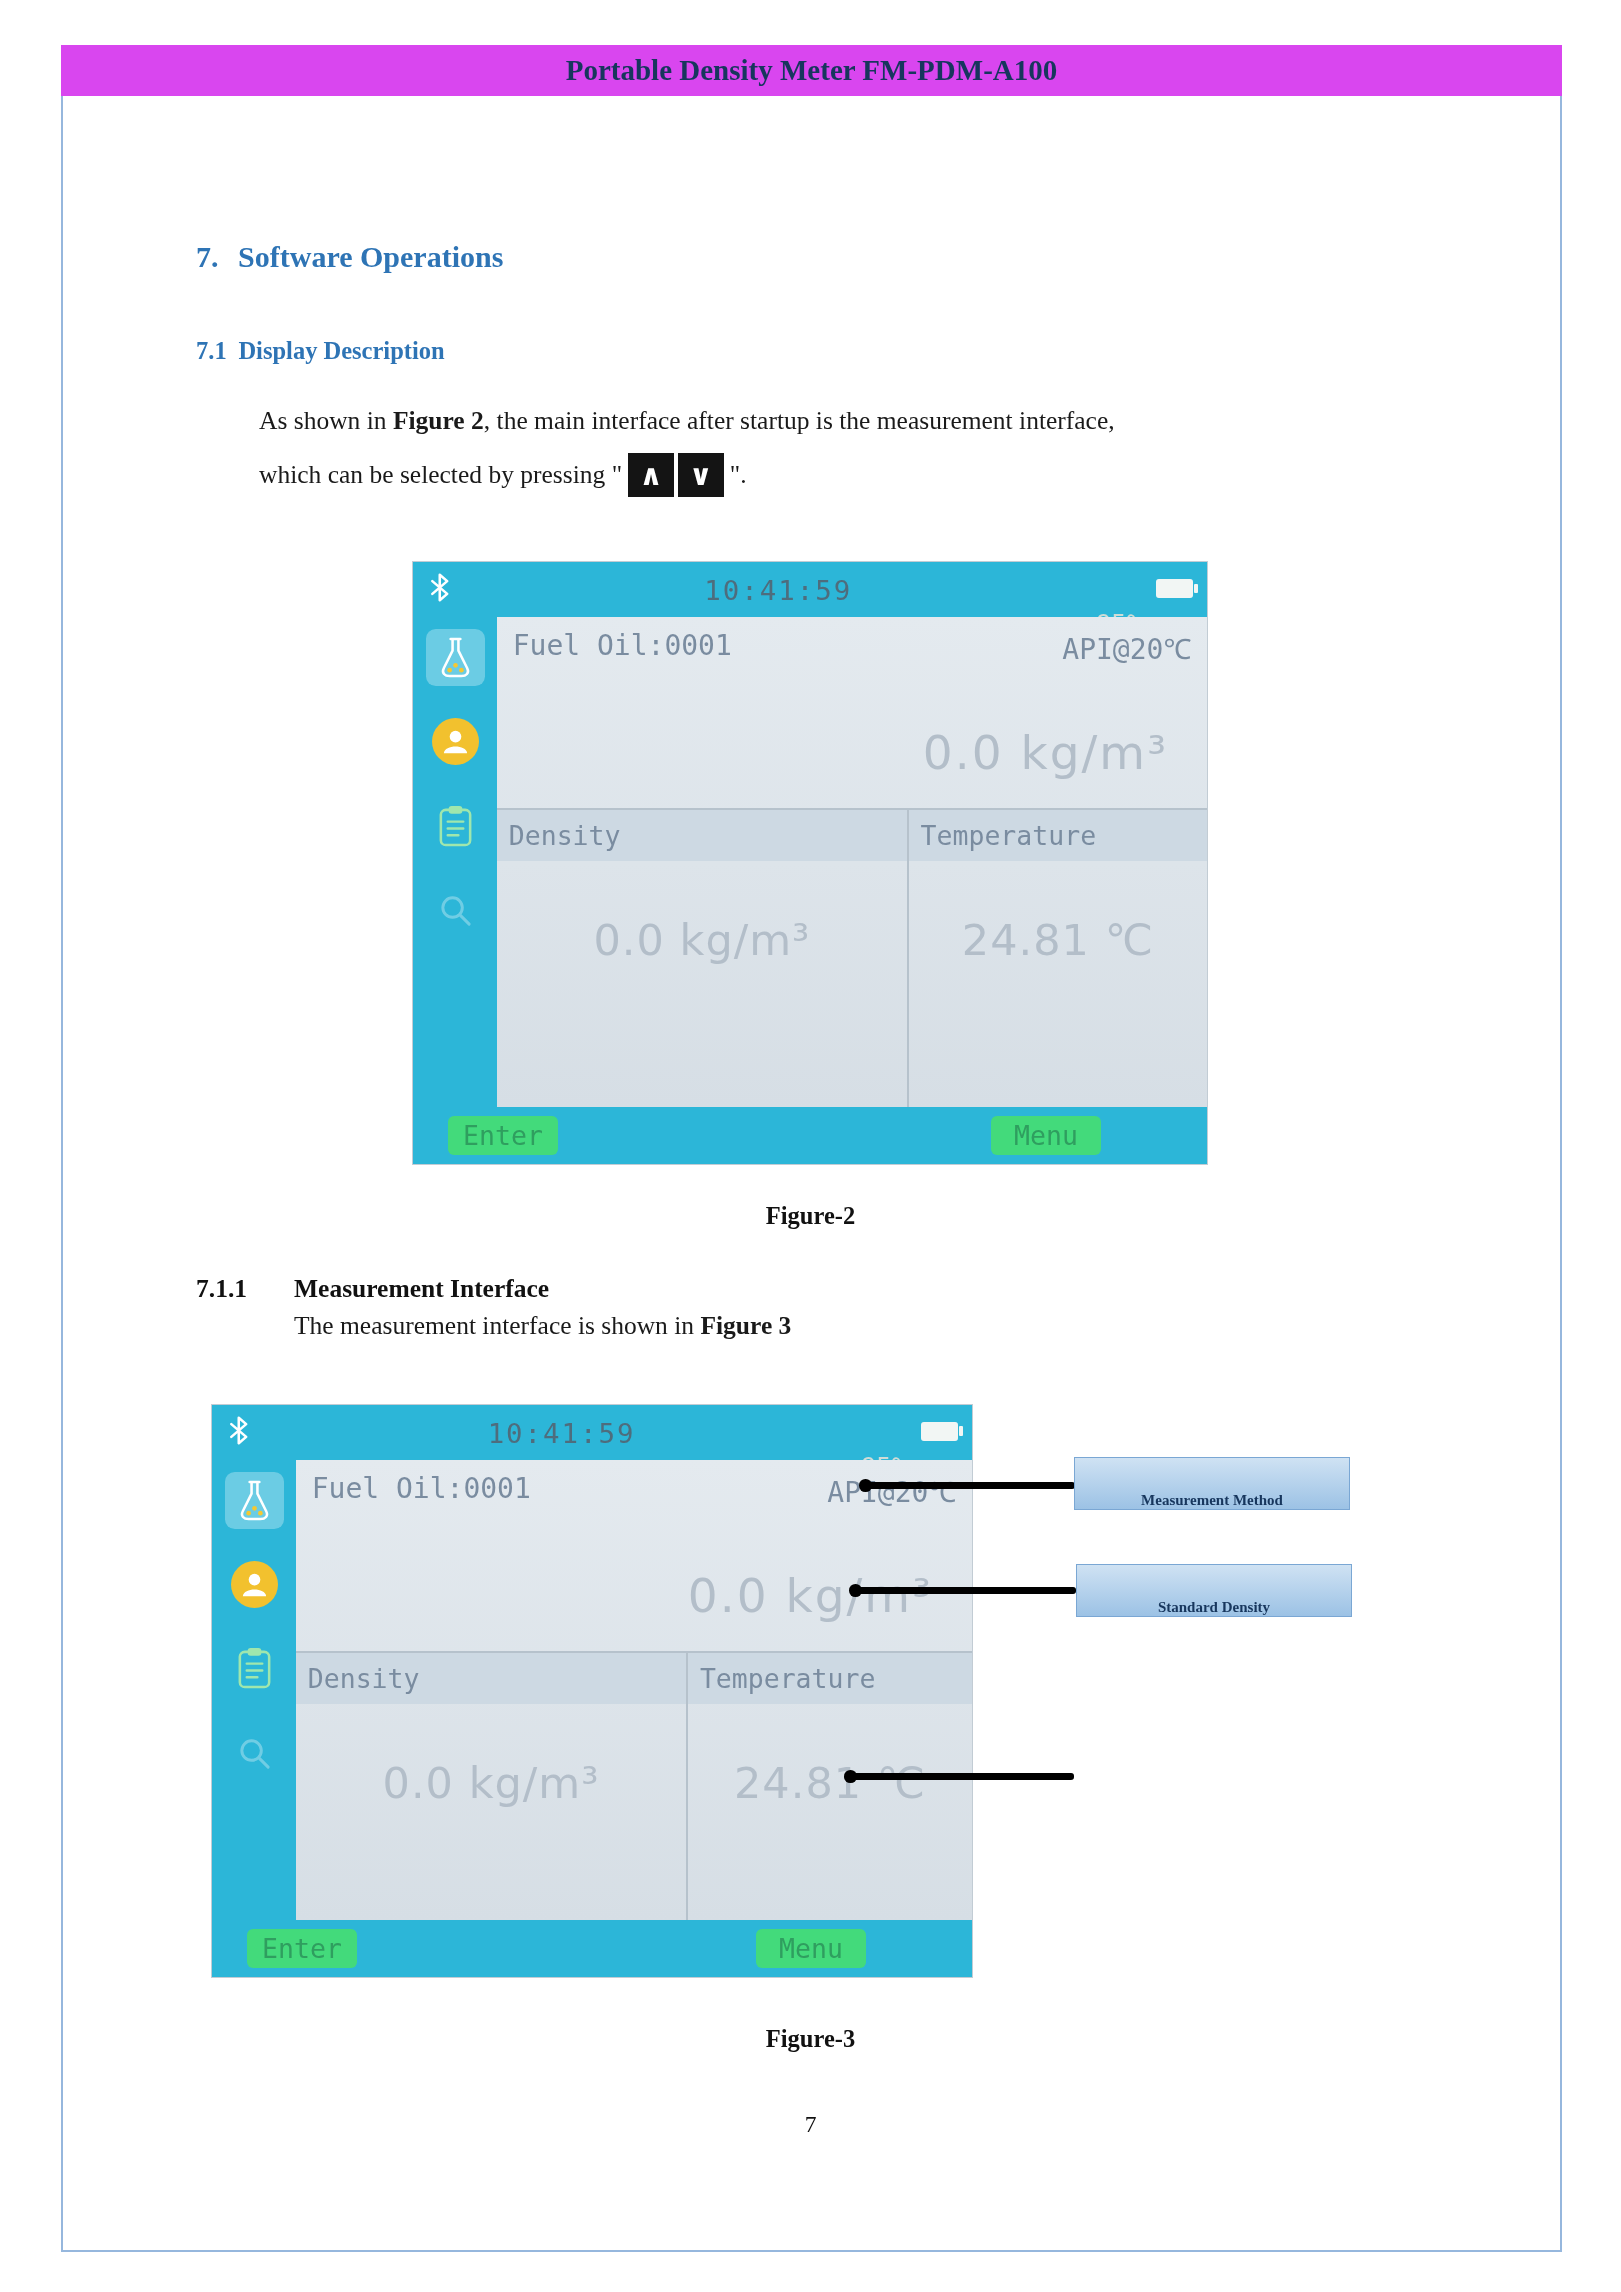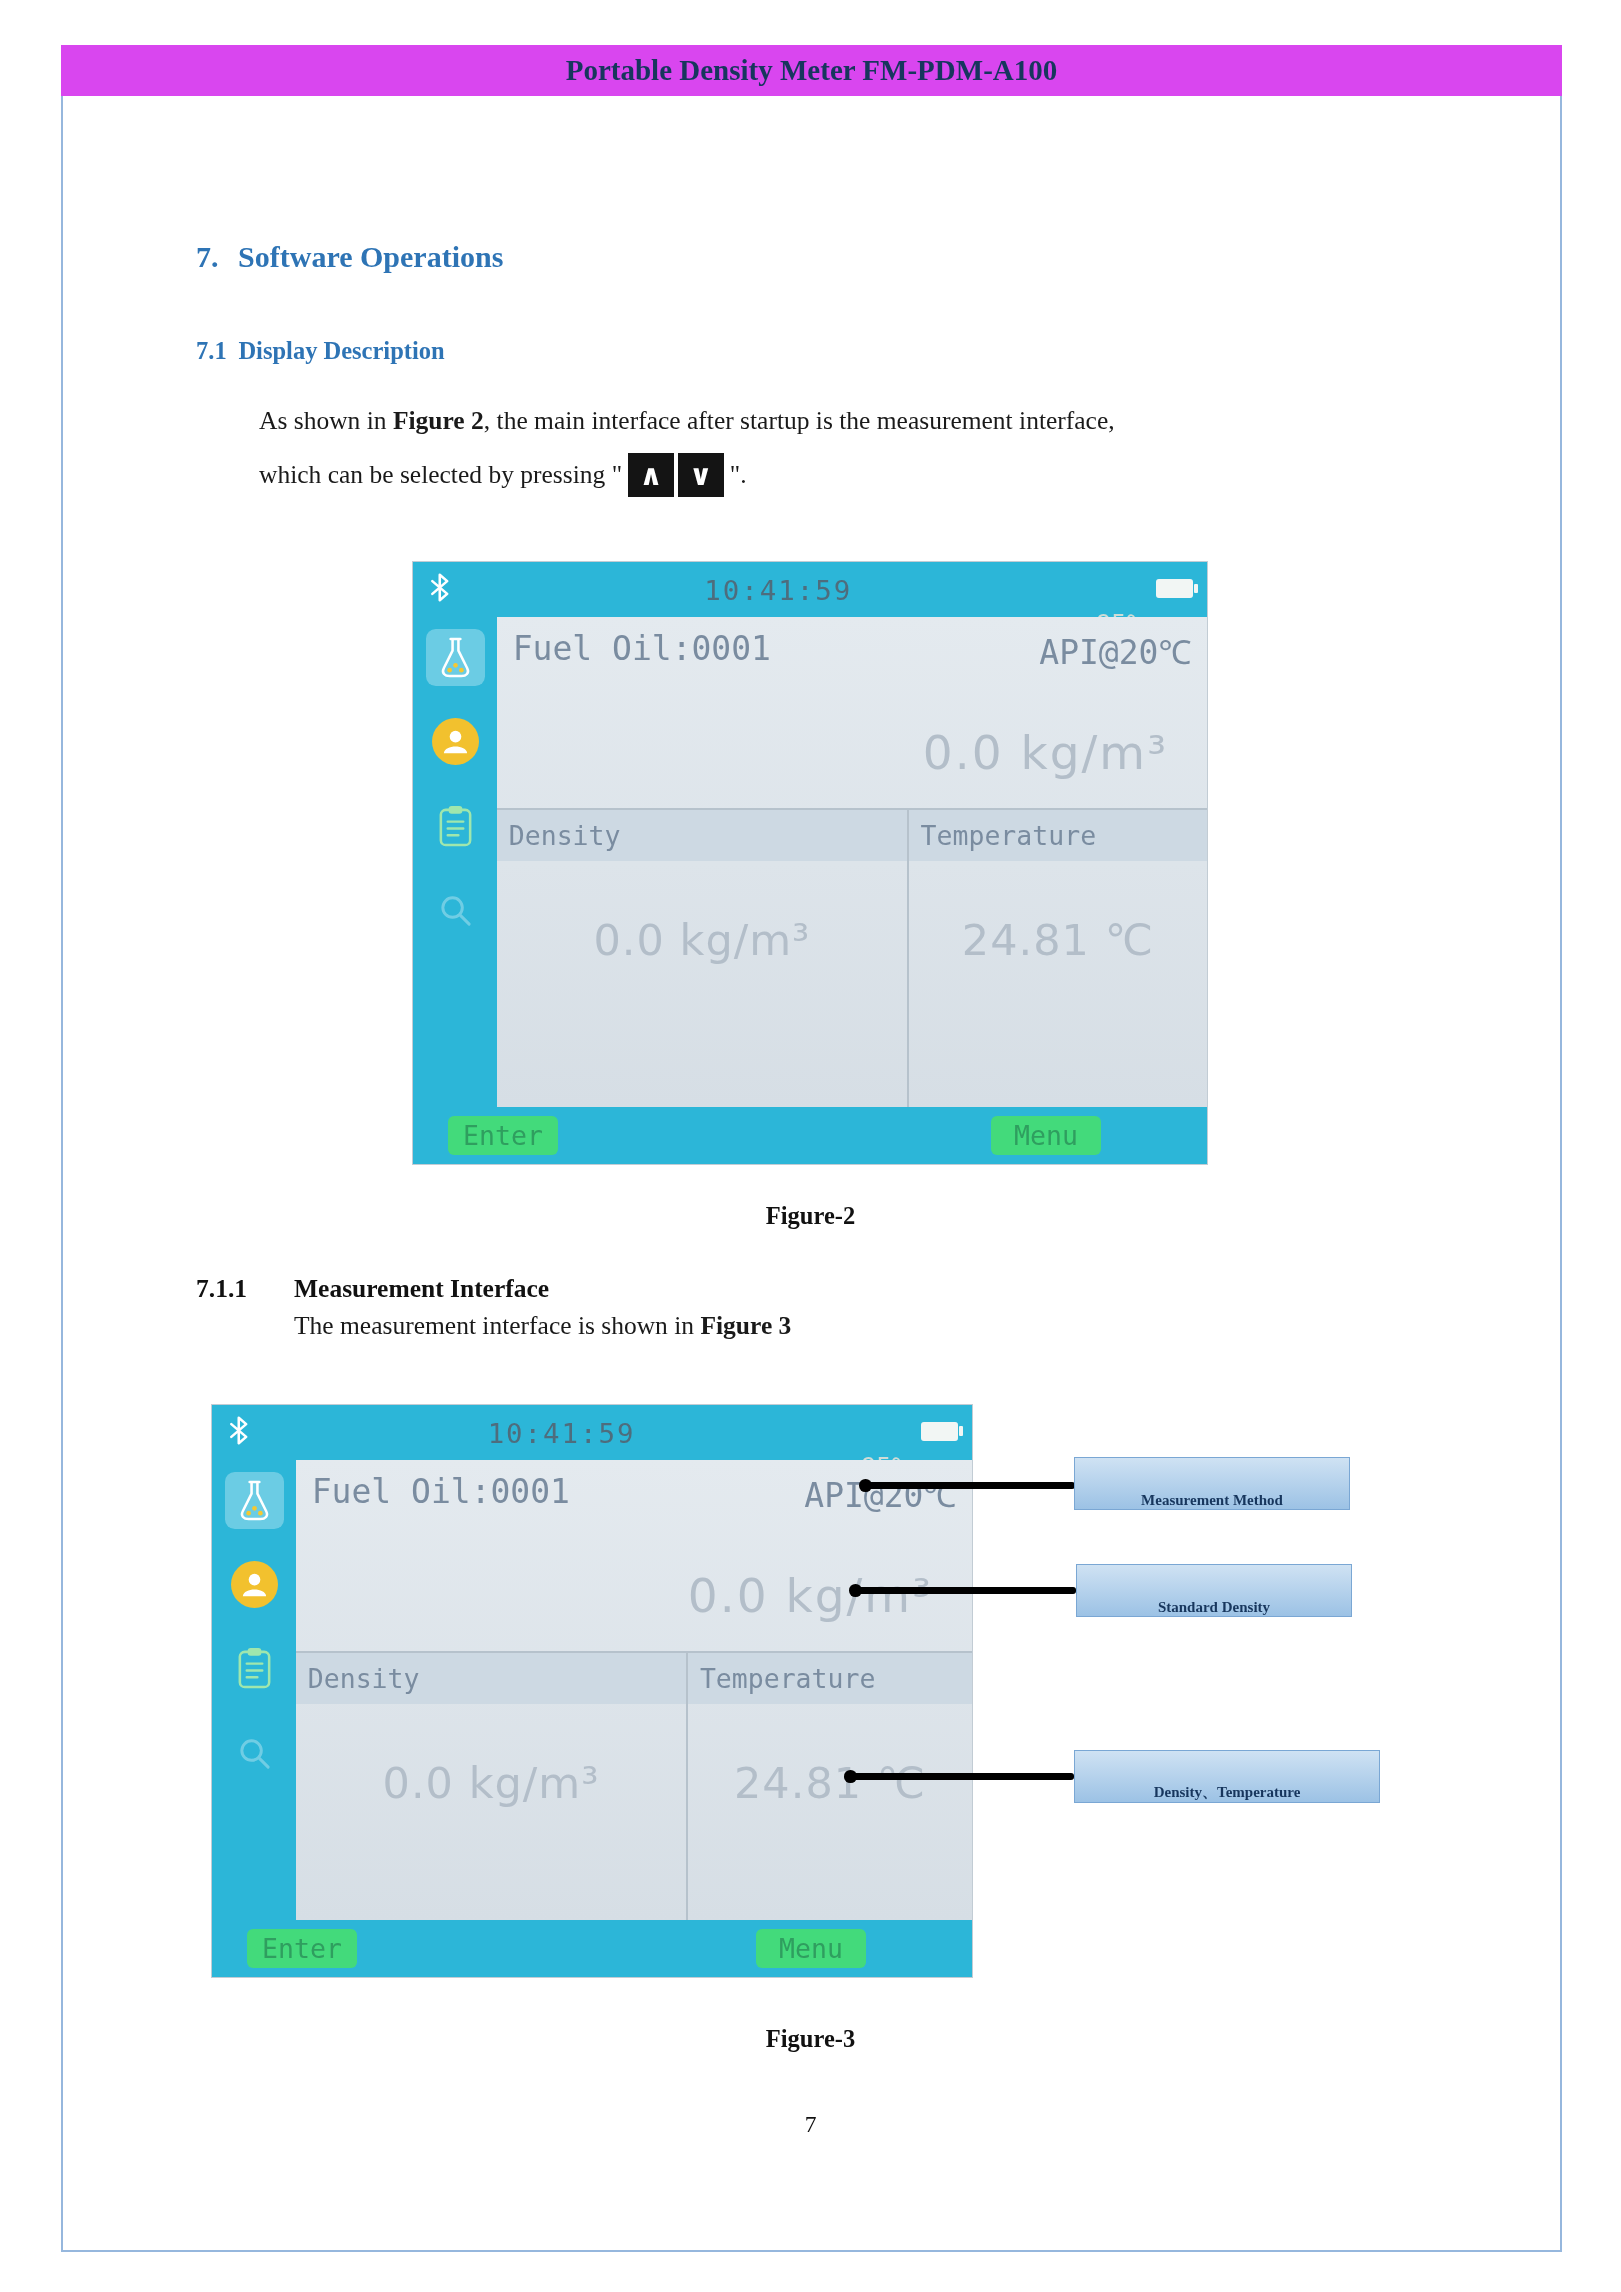--- a/index.html
+++ b/index.html
@@ -57,21 +57,21 @@
   .side-icon { width:59px; height:57px; display:flex; align-items:center; justify-content:center;
                border-radius:9.8px; }
   .side-icon.selected { background:rgba(255,255,255,0.30); }
   .side-icon.faint { opacity:0.32; }
   .person-badge { width:47px; height:47px; border-radius:50%; background:#f2c12e;
                   display:flex; align-items:center; justify-content:center; overflow:hidden; }
 
   .dev-content { position:absolute; left:84px; top:55px; right:0; bottom:57px;
                  background:linear-gradient(#e4eaef, #d6dee5); }
   .dev-sample-row { display:flex; justify-content:space-between; padding:11.8px 15.7px 0;
-                    font-size:33px; color:#7a8ca0; }
+                    font-size:28px; color:#7a8ca0; }
   .dev-std { position:absolute; top:108px; right:39px; font-size:47px; color:#b3bec9;
              letter-spacing:2px; font-family:"DejaVu Sans", sans-serif; }
   .dev-lower { position:absolute; left:0; right:0; top:191px; bottom:0;
                border-top:2px solid #b6c2cc; display:flex; }
   .dev-col { position:relative; }
   .dev-col.left { width:58%; border-right:2px solid #b6c2cc; }
   .dev-col.right { flex:1; }
   .dev-col-h { height:51px; background:#cdd9e3; font-size:26.5px; color:#7a8ca0; padding:9.8px 11.8px 0; }
   .dev-col-v { text-align:center; margin-top:54px; font-size:43px; color:#b3bec9;
                font-family:"DejaVu Sans", sans-serif; letter-spacing:1px; }
@@ -268,21 +268,18 @@
   <div class="callout-line" style="left:863px; top:82px;  width:212px;"></div>
   <div class="callout-line" style="left:853px; top:187px; width:223px;"></div>
   <div class="callout-line" style="left:848px; top:373px; width:226px;"></div>
 
   <div class="callout" style="left:1074px; top:57px;  width:276px;">
     <span>Measurement Method</span>
   </div>
   <div class="callout" style="left:1076px; top:164px; width:276px;">
     <span>Standard Density</span>
   </div>
-  <div class="callout" style="left:1074px; top:350px; width:306px;">
-    <span>Density、Temperature</span>
-  </div>
 </div>
 
 <div class="fig-caption cap3">Figure-3</div>
 
 <div class="page-num">7</div>
 
 
 </body></html>

